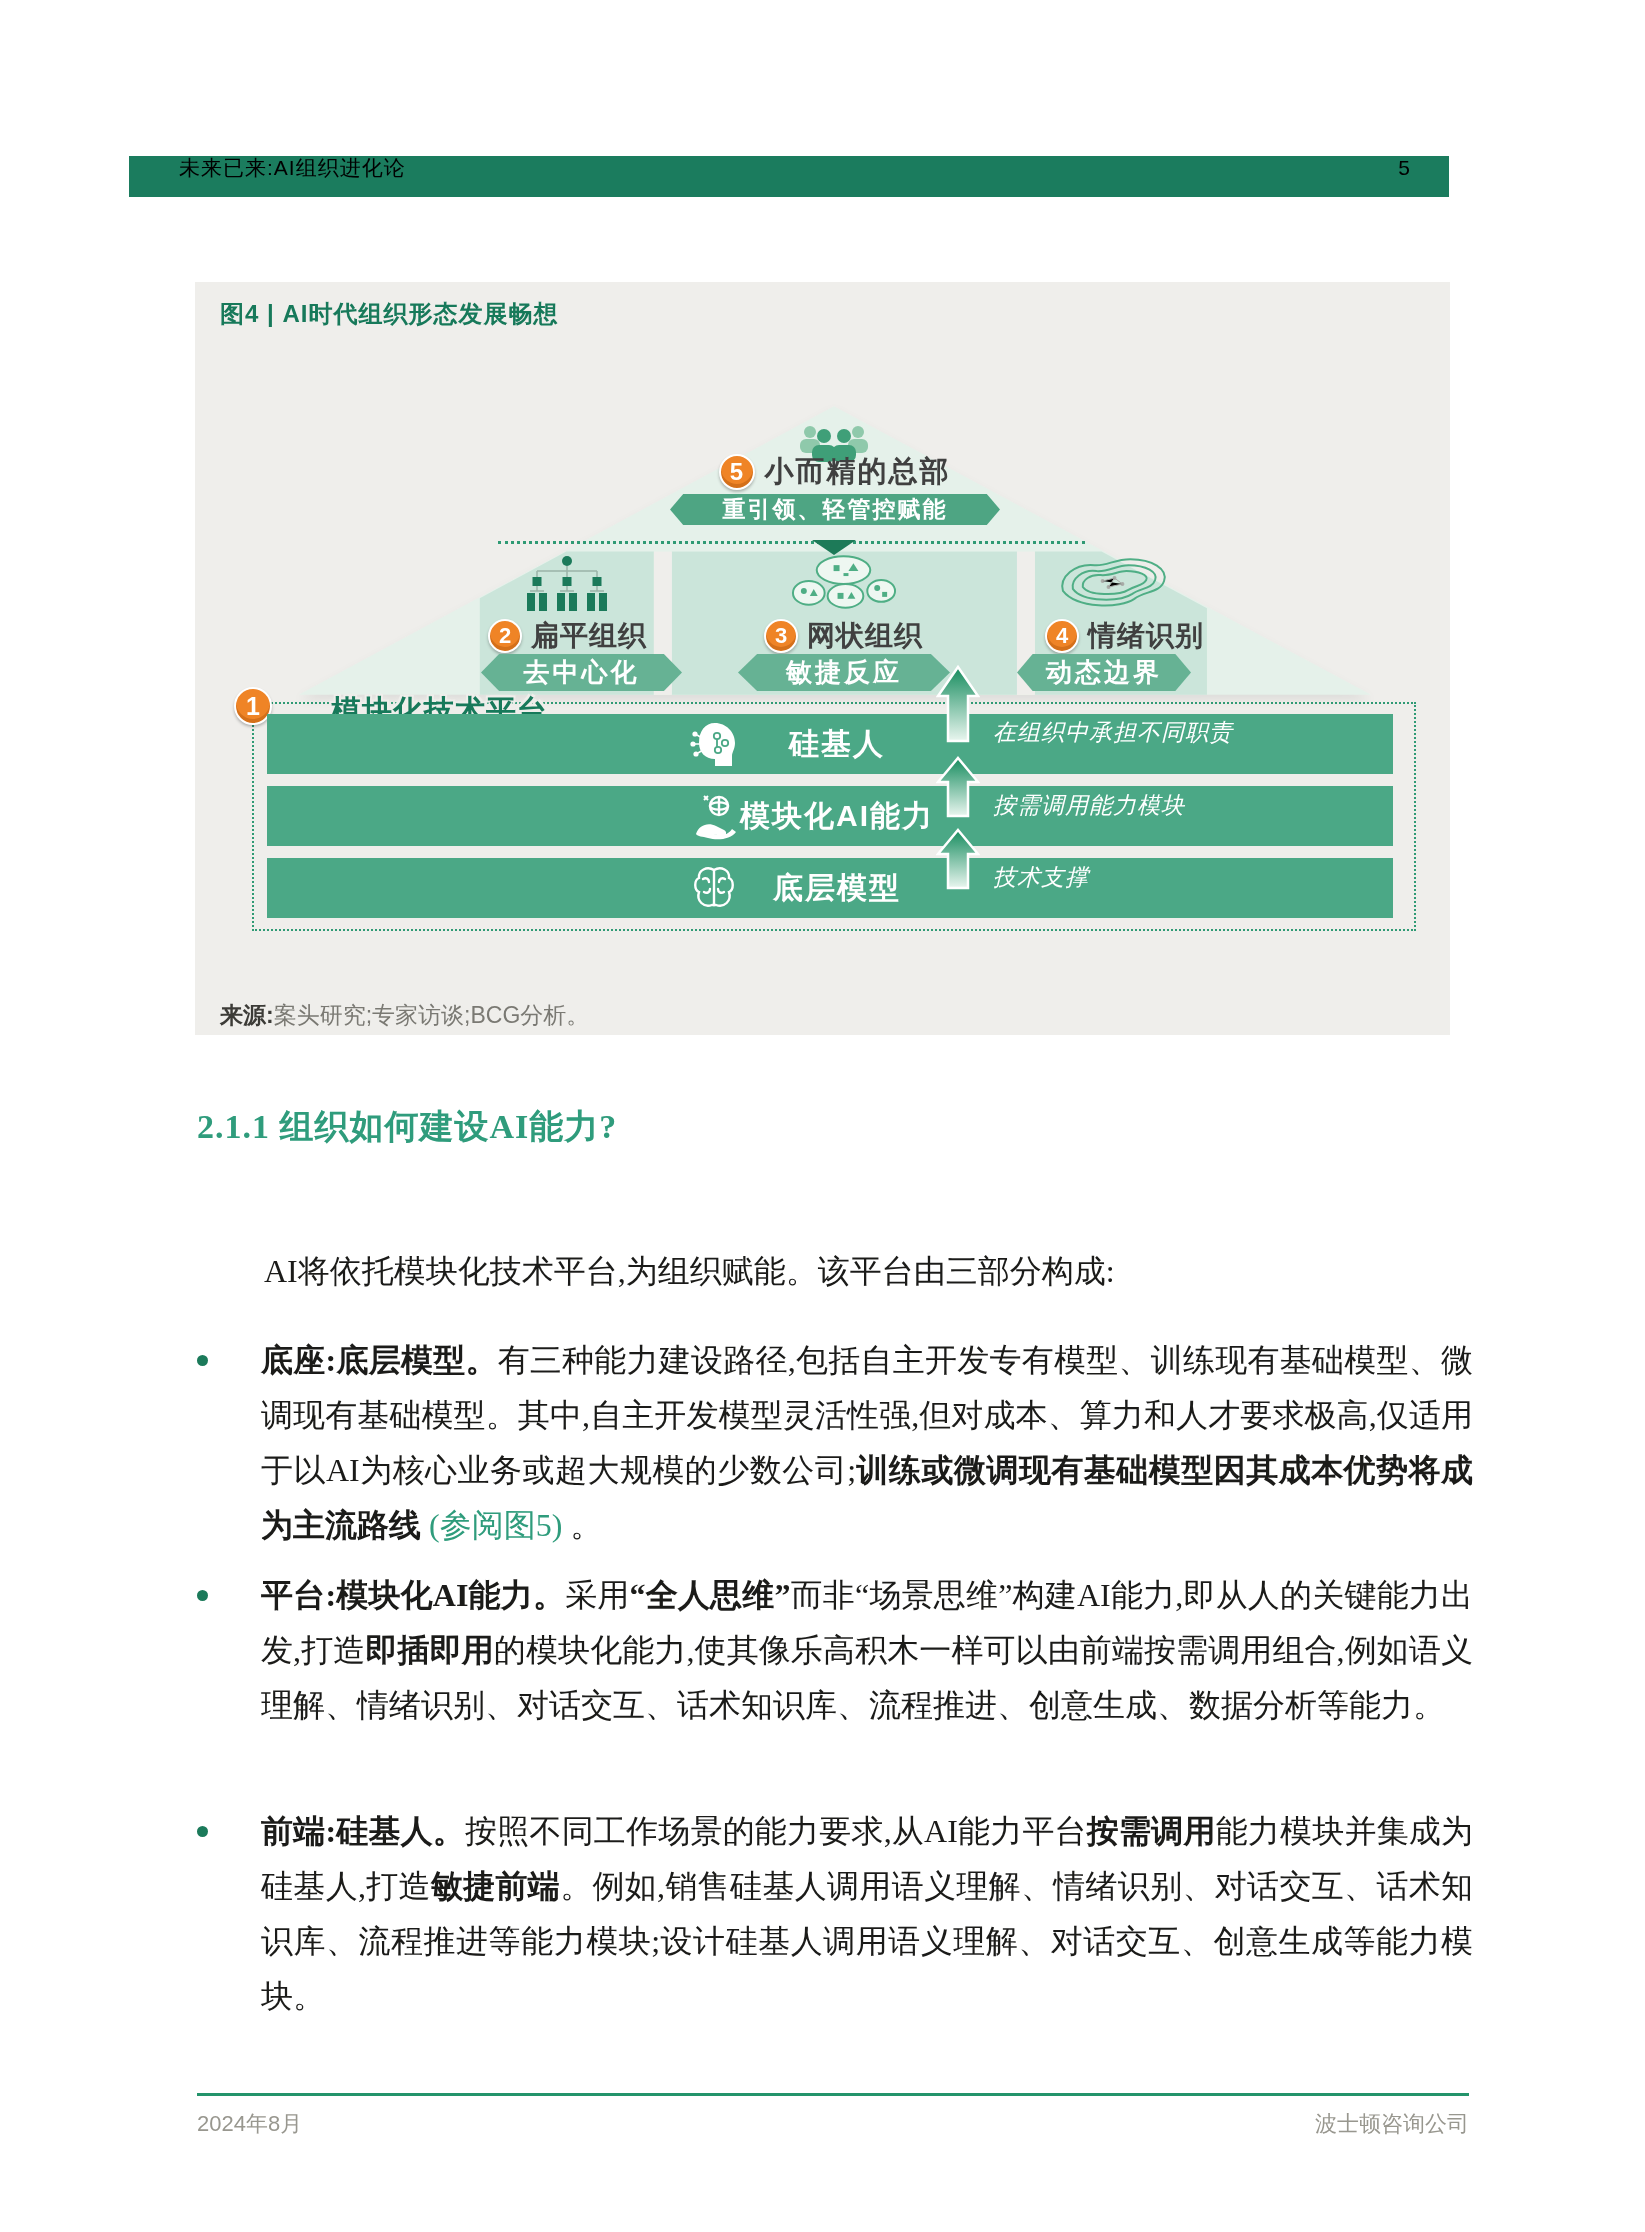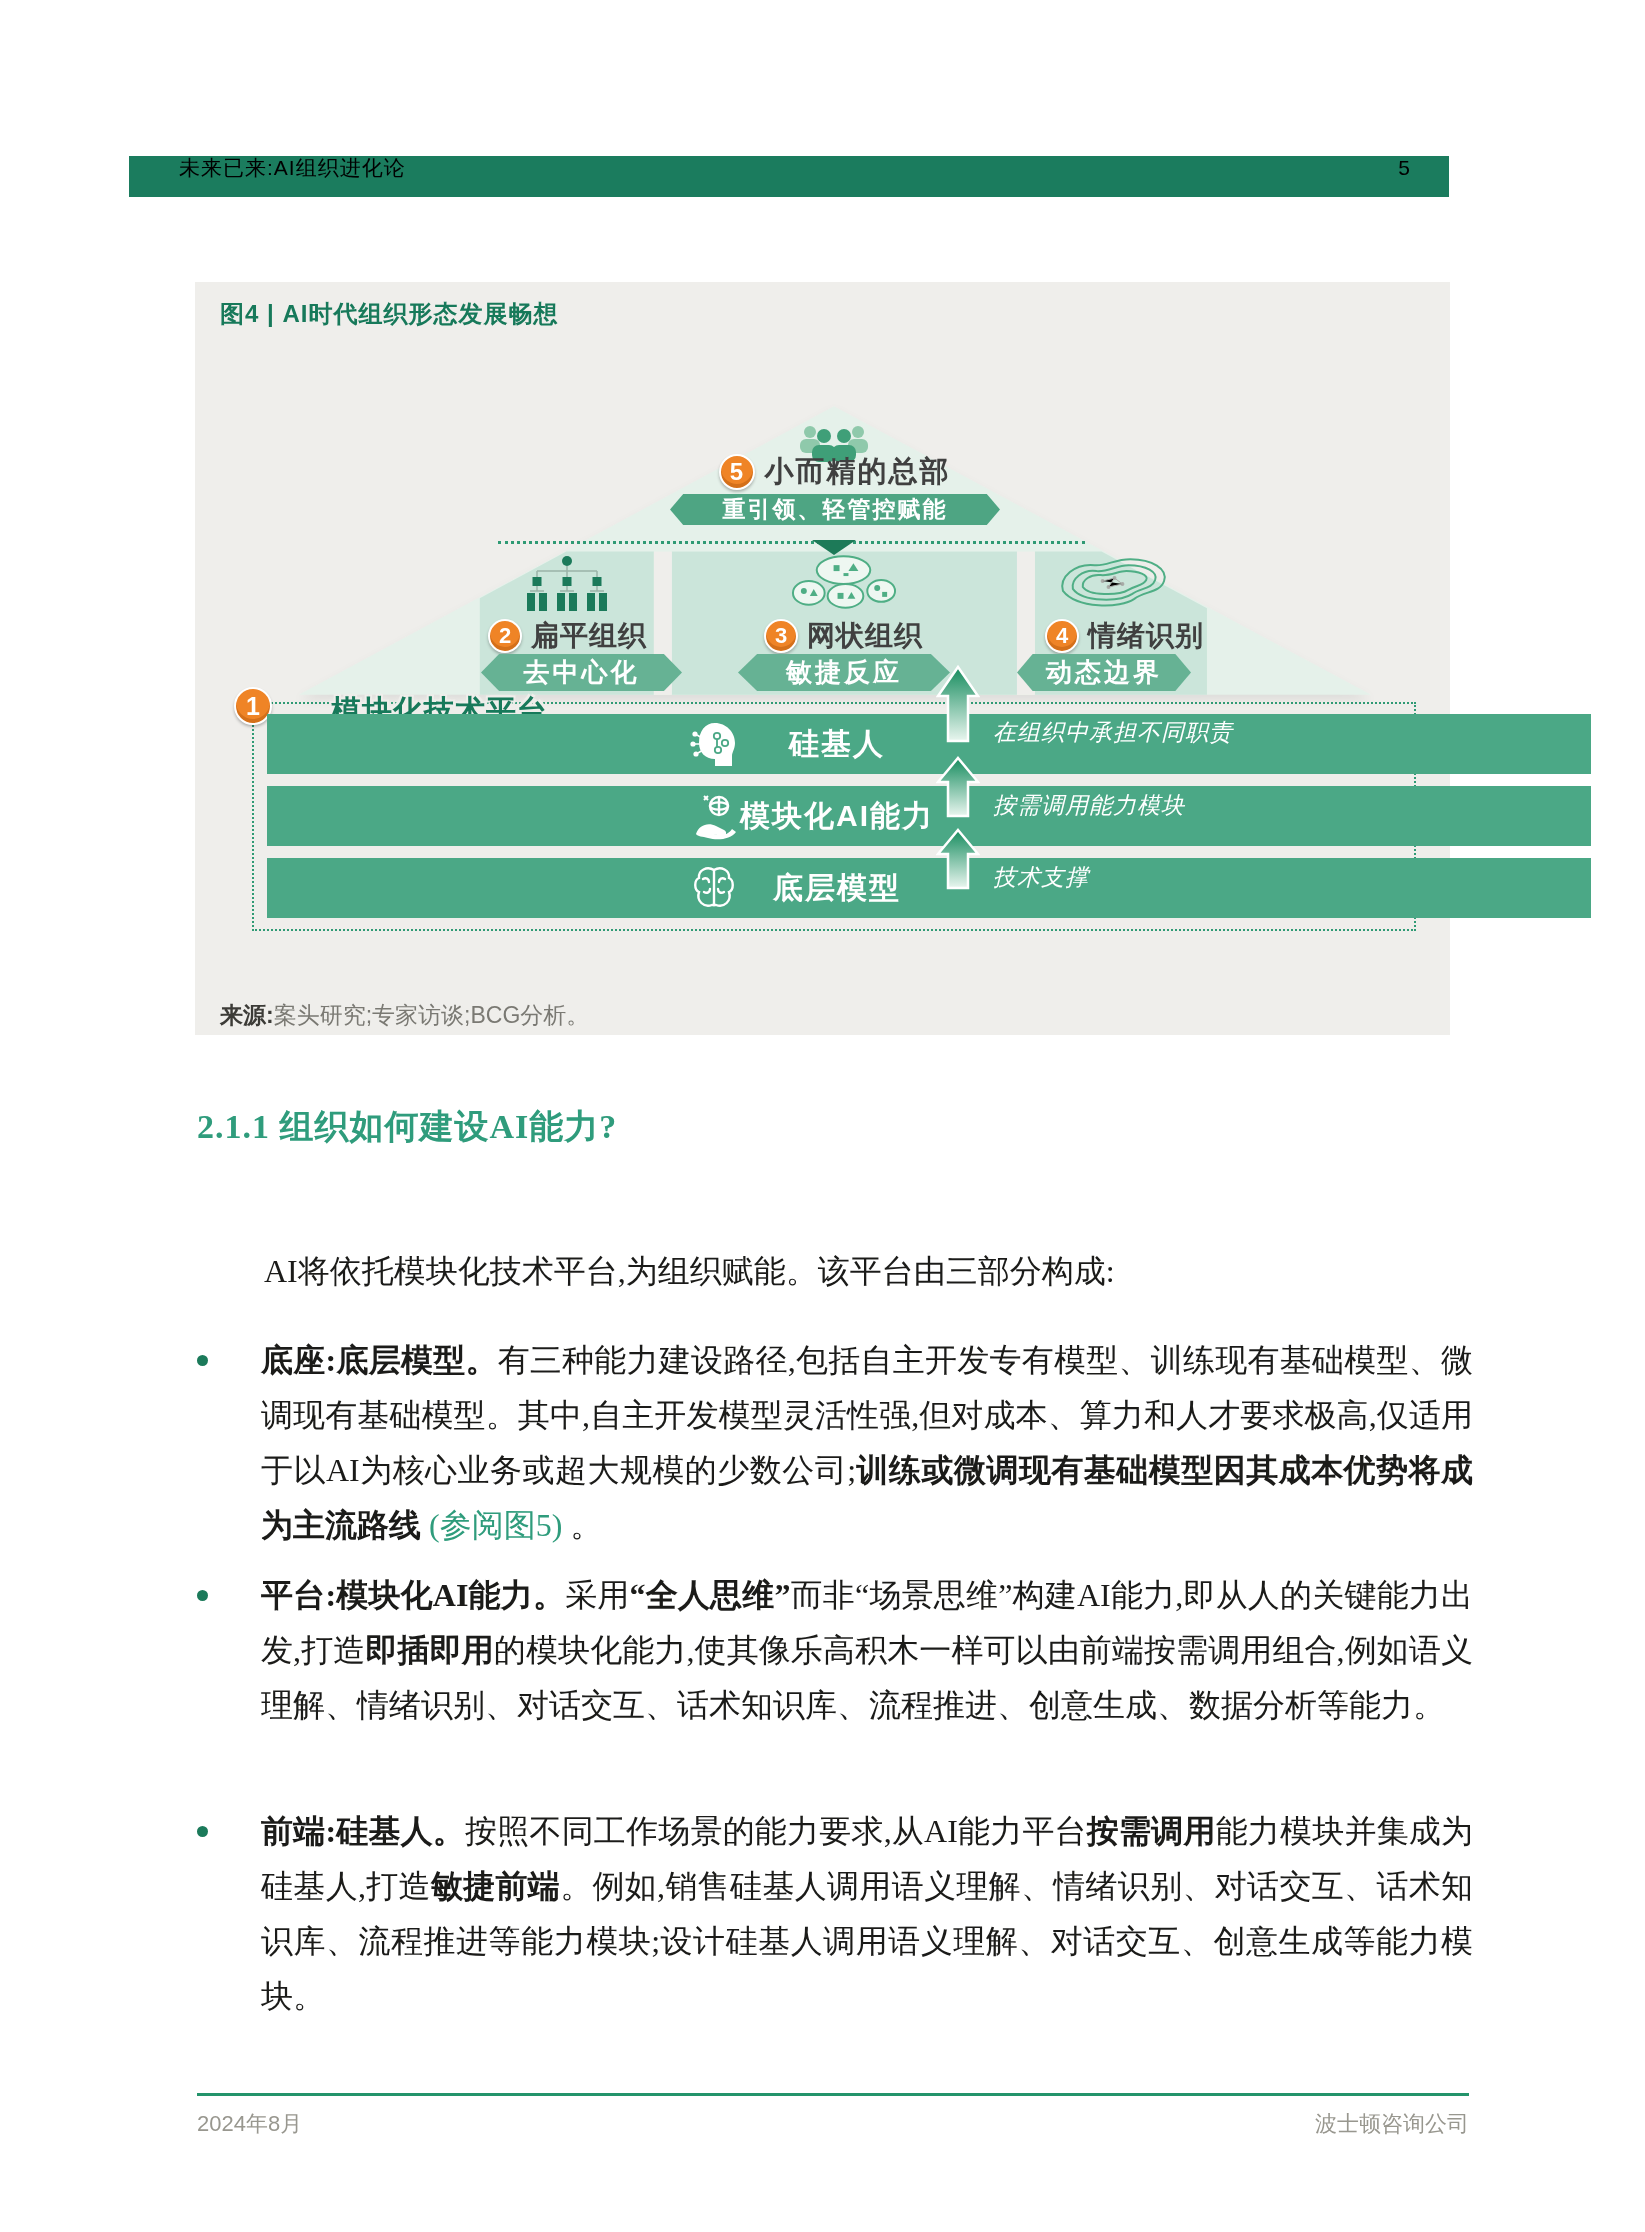--- a/index.html
+++ b/index.html
@@ -36,21 +36,21 @@
 
   .org-row{display:flex;align-items:center;justify-content:center;gap:9px;}
   .org-row .badge{width:34px;height:34px;font-size:22px;}
   .org-row .lab{font-size:28px;letter-spacing:1px;}
 
   .plat-badge{left:234px;top:687px;width:38px;height:38px;font-size:25px;}
   .plat-label{left:283px;top:691px;font-size:30px;font-weight:bold;color:#17795a;letter-spacing:1px;
       text-shadow:-2px -2px 0 #efeeeb,2px -2px 0 #efeeeb,-2px 2px 0 #efeeeb,2px 2px 0 #efeeeb,0 0 6px #efeeeb;margin-left:48px;}
   .dot-box{left:252px;top:702px;width:1164px;height:229px;border:2px dotted #2f9a74;box-sizing:border-box;}
 
-  .bar{left:267px;width:1324px;height:60px;background:#4ba886;}
+  .bar{left:267px;width:1126px;height:60px;background:#4ba886;}
   .bar-label{position:absolute;left:428px;top:0;width:284px;height:60px;line-height:60px;
              text-align:center;color:#fff;font-weight:bold;font-size:30px;letter-spacing:2px;}
   .bar-icon{position:absolute;left:423px;top:7px;}
   .note{color:#fff;font-style:italic;font-size:23px;letter-spacing:1px;left:993px;}
 
   .source{left:220px;top:1000px;font-size:23px;color:#7a7973;}
   .source b{color:#3c3b37;}
 
   
   .sec-head{left:197px;top:1104px;font-family:"Liberation Serif",serif;font-weight:bold;

